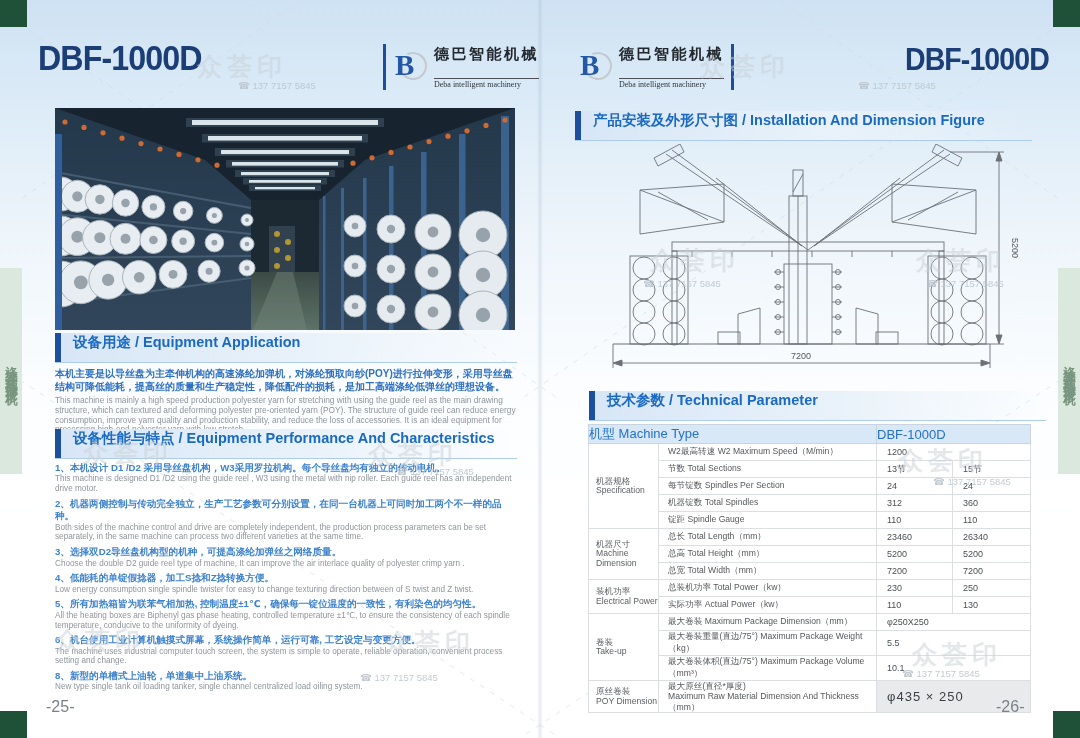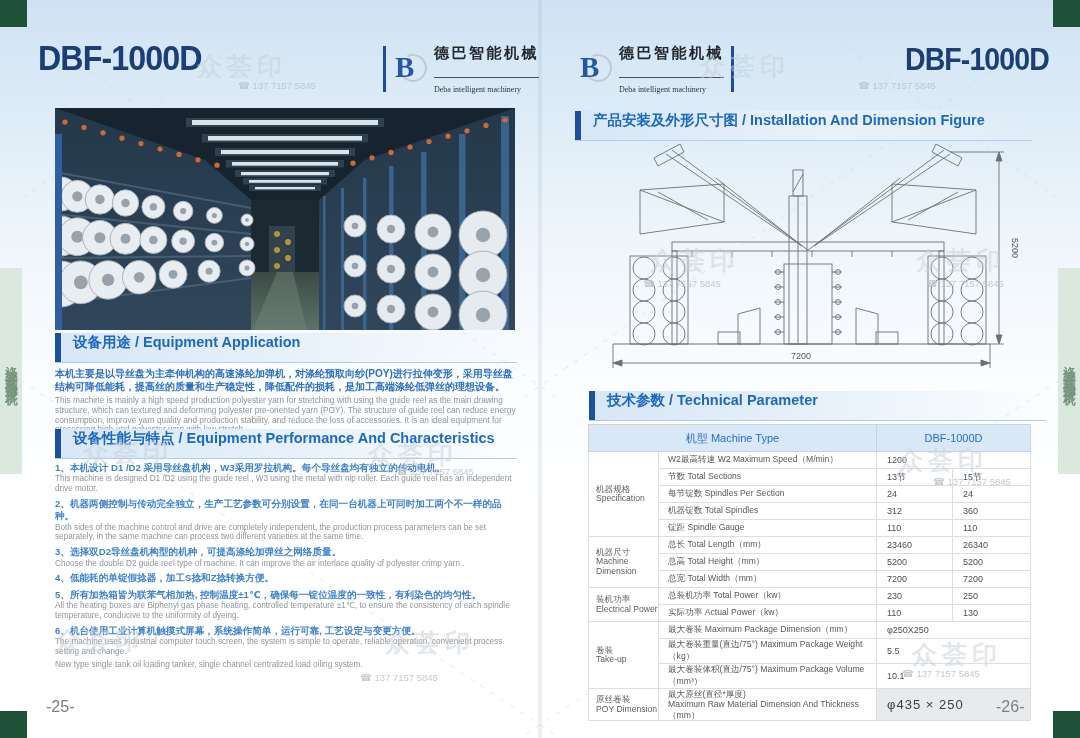--- a/index.html
+++ b/index.html
@@ -20,40 +20,40 @@
   display:flex;align-items:center;justify-content:center;font-weight:bold}
 .sidebar.left{left:0;top:268px}
 .sidebar.right{left:1058px;top:268px}
 .model-title{font-weight:900;color:#1c3e77;letter-spacing:-1px;transform:scaleX(.92);transform-origin:left center;white-space:nowrap}
 .logo{display:flex;align-items:center;gap:7px}
 .logo-bar{width:3px;height:46px;background:#1d4e9e}
 .logo-mark{position:relative;width:34px;height:36px}
 .logo-ring{position:absolute;right:0;top:3px;width:28px;height:28px;border:2px solid #c3c9cf;border-radius:50%;border-left-color:transparent;transform:rotate(20deg)}
 .logo-b{position:absolute;left:2px;top:0;font-family:"Liberation Serif","DejaVu Serif",serif;font-size:29px;font-weight:bold;color:#2458a6}
 .logo-cn{font-size:15px;font-weight:bold;color:#23282e;letter-spacing:2.5px;white-space:nowrap}
-.logo-en{font-size:8px;color:#30363c;font-family:"Liberation Serif","DejaVu Serif",serif;border-top:1px solid #4a4f55;margin-top:14px;padding-top:7px;white-space:nowrap}
+.logo-en{font-size:8px;color:#30363c;font-family:"Liberation Serif","DejaVu Serif",serif;border-top:1px solid #4a4f55;margin-top:14px;padding-top:1px;white-space:nowrap}
 .section-head{position:absolute;height:30px;display:flex;align-items:flex-start;
   background:linear-gradient(90deg,#d7e6f6 0%,#e9f2fa 55%,rgba(255,255,255,0) 100%);
   border-bottom:1px solid #aecdec}
 .section-head .bar{width:6px;height:100%;background:#1c4f9e;flex:none}
 .section-head .txt{font-size:14.5px;font-weight:bold;color:#1b6ac2;padding-left:12px;white-space:nowrap}
 .photo-frame{position:absolute;left:55px;top:108px;width:460px;height:222px;overflow:hidden}
 .text-block{position:absolute;left:55px;top:367px;width:462px}
 .cn-para{color:#2e70c2;font-weight:bold;font-size:10px;line-height:1.32}
 .en-para{color:#8f959b;font-size:8.3px;line-height:1.17;margin-top:3px}
 .features{position:absolute;left:55px;top:462px;width:462px}
 .feat-item{margin-bottom:4px}
 .feat-cn{color:#3d82cd;font-weight:bold;font-size:9.6px;line-height:1.3}
 .feat-en{color:#8f959b;font-size:8.2px;line-height:1.18}
 .page-num{position:absolute;font-size:16px;color:#7a8088}
 .diagram-box{position:absolute;left:588px;top:144px;width:444px;height:242px}
 table.tech{position:absolute;left:588px;top:424px;width:442px;border-collapse:collapse;table-layout:fixed;
   border:1px solid #c5cacd;background:#fff}
 table.tech td{border:1px solid #dcdfe2;font-size:8.6px;color:#55585c;vertical-align:middle}
-table.tech tr.thead td{background:#d9e8f7;color:#2471c9;font-size:11px;text-align:center;height:27px;border-color:#c9d4e0}
+table.tech tr.thead td{background:#d9e8f7;color:#2471c9;font-size:13px;text-align:left;height:16px;border-color:#c9d4e0}
 table.tech td.t-group{padding-left:7px;line-height:1.25;color:#5a5e63}
 table.tech td.t-group .g-en{line-height:1.15}
 table.tech td.t-label{padding-left:9px;height:17px}
 table.tech td.t-label.two{height:28px;line-height:1.2}
 table.tech td.t-val{padding-left:10px;font-size:9px;color:#4a4f55}
 table.tech td.t-val.hl{background:#e9eaeb;font-size:13px;color:#3a3f45;letter-spacing:1px}
 .wm{position:absolute;pointer-events:none;white-space:nowrap}
 .wm-brand{font-size:25px;font-weight:bold;letter-spacing:5px;color:#c9d1d7;opacity:.5}
 .wm-phone{font-size:9.5px;color:#bcc5cc;opacity:.9}
 svg text{font-family:"Liberation Sans","DejaVu Sans",sans-serif}
@@ -265,30 +265,32 @@
     <div class="feat-item">
       <div class="feat-cn">2、机器两侧控制与传动完全独立，生产工艺参数可分别设置，在同一台机器上可同时加工两个不一样的品种。</div>
       <div class="feat-en">Both sides of the machine control and drive are completely independent, the production process parameters can be set separately, in the same machine can process two different varieties at the same time.</div>
     </div>
     <div class="feat-item">
       <div class="feat-cn">3、选择双D2导丝盘机构型的机种，可提高涤纶加弹丝之网络质量。</div>
       <div class="feat-en">Choose the double D2 guide reel type of machine, It can improve the air interlace quality of polyester crimp yarn .</div>
     </div>
     <div class="feat-item">
       <div class="feat-cn">4、低能耗的单锭假捻器，加工S捻和Z捻转换方便。</div>
+      <div class="feat-en">Low energy consumption single spindle twister for easy to change texturing direction between of S twist and Z twist.</div>
     </div>
     <div class="feat-item">
       <div class="feat-cn">5、所有加热箱皆为联苯气相加热, 控制温度±1℃，确保每一锭位温度的一致性，有利染色的均匀性。</div>
       <div class="feat-en">All the heating boxes are Biphenyl gas phase heating, controlled temperature ±1℃, to ensure the consistency of each spindle temperature, conducive to the uniformity of dyeing.</div>
     </div>
     <div class="feat-item">
       <div class="feat-cn">6、机台使用工业计算机触摸式屏幕，系统操作简单，运行可靠, 工艺设定与变更方便。</div>
       <div class="feat-en">The machine uses industrial computer touch screen, the system is simple to operate, reliable operation, convenient process setting and change.</div>
     </div>
     <div class="feat-item">
+      <div class="feat-cn">8、新型的单槽式上油轮，单道集中上油系统。</div>
       <div class="feat-en">New type single tank oil loading tanker, single channel centralized load oiling system.</div>
     </div>
   </div>
 
 <div class="page-num" style="left:46px;top:698px">-25-</div>
 
 <div class="abs logo" style="left:578px;top:44px">
   <div class="logo-mark">
     <div class="logo-ring"></div>
     <div class="logo-b">B</div>

